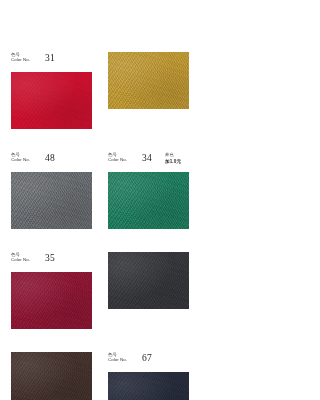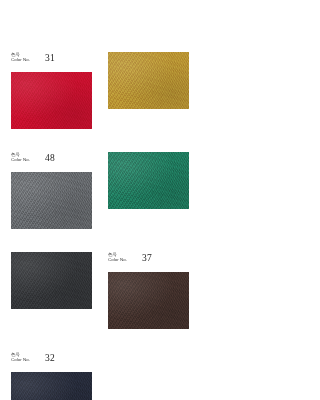--- a/index.html
+++ b/index.html
@@ -169,39 +169,53 @@
         <div class="cell-head">
           <div class="label-block">
             <span class="label-cn">色号</span>
             <span class="label-en">Color No.</span>
           </div>
           <div class="color-no">48</div>
         </div>
         <div class="swatch" style="background-color: rgb(102, 105, 109);"></div>
       </div>
       <div class="cell">
+        <div class="cell-head">
+          <div class="label-block">
+            <span class="label-cn">色号</span>
+            <span class="label-en">Color No.</span>
+          </div>
+          <div class="color-no">34</div>
+          <div class="note-block">
+            <span class="note-cn">差色</span>
+            <span class="note-price">加1.0元</span>
+          </div>
+        </div>
         <div class="swatch" style="background-color: rgb(31, 122, 94);"></div>
       </div>
       <div class="cell">
+        <div class="cell-head">
+          <div class="label-block">
+            <span class="label-cn">色号</span>
+            <span class="label-en">Color No.</span>
+          </div>
+          <div class="color-no">35</div>
+        </div>
+        <div class="swatch" style="background-color: rgb(138, 22, 51);"></div>
+      </div>
+      <div class="cell">
         <div class="swatch" style="background-color: rgb(52, 54, 57);"></div>
       </div>
       <div class="cell">
-        <div class="cell-head">
-          <div class="label-block">
-            <span class="label-cn">色号</span>
-            <span class="label-en">Color No.</span>
-          </div>
-          <div class="color-no">37</div>
-        </div>
         <div class="swatch" style="background-color: rgb(67, 49, 44);"></div>
       </div>
       <div class="cell">
         <div class="cell-head">
           <div class="label-block">
             <span class="label-cn">色号</span>
             <span class="label-en">Color No.</span>
           </div>
-          <div class="color-no">32</div>
+          <div class="color-no">67</div>
         </div>
         <div class="swatch" style="background-color: rgb(38, 43, 58);"></div>
       </div>
     </div>
 </div>
 
 </body></html>

